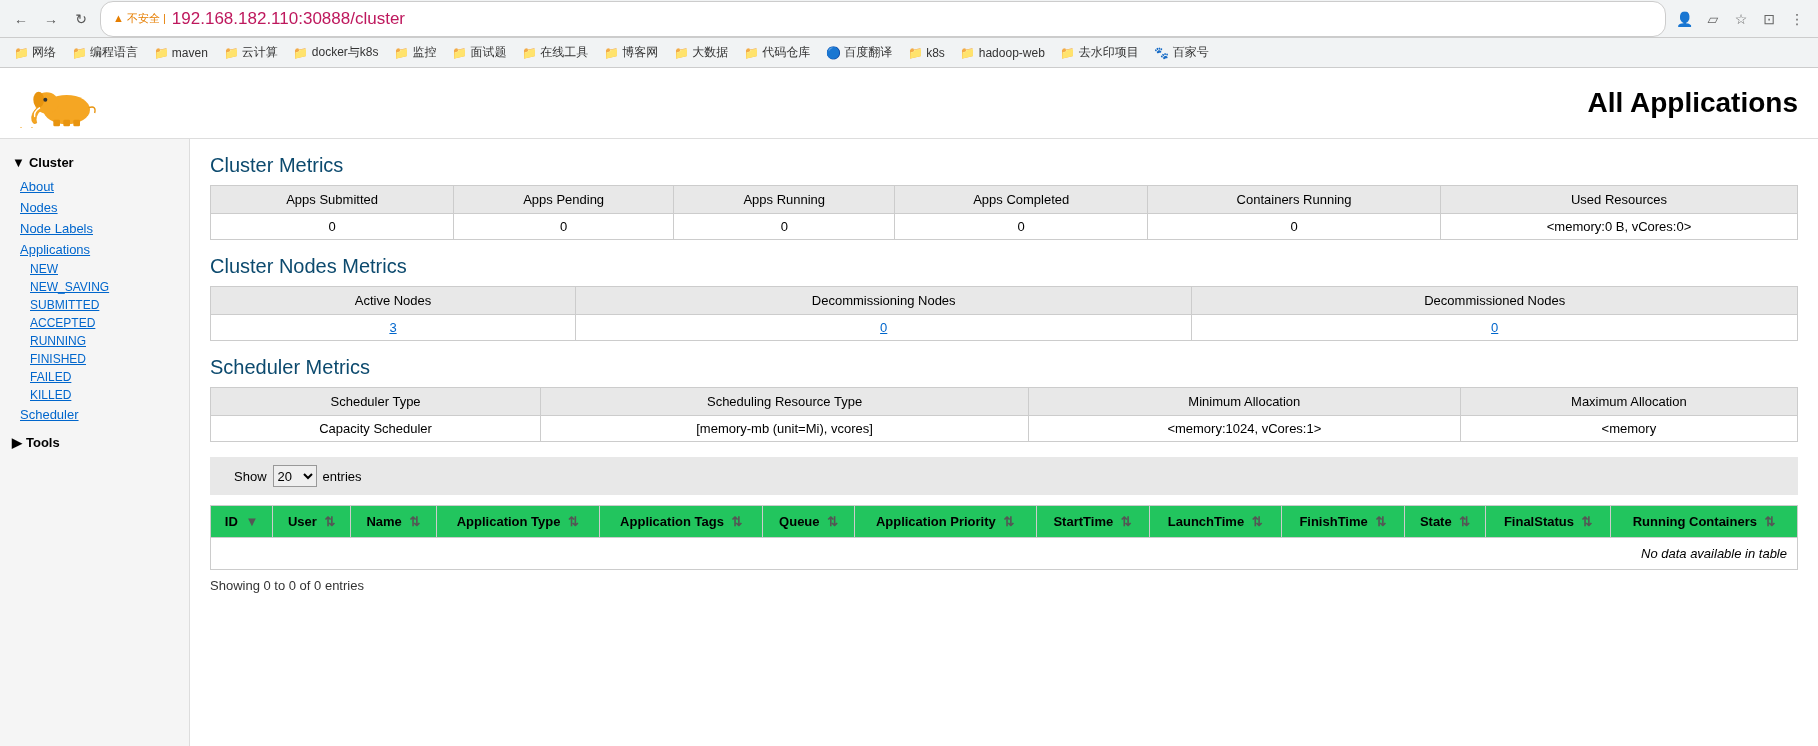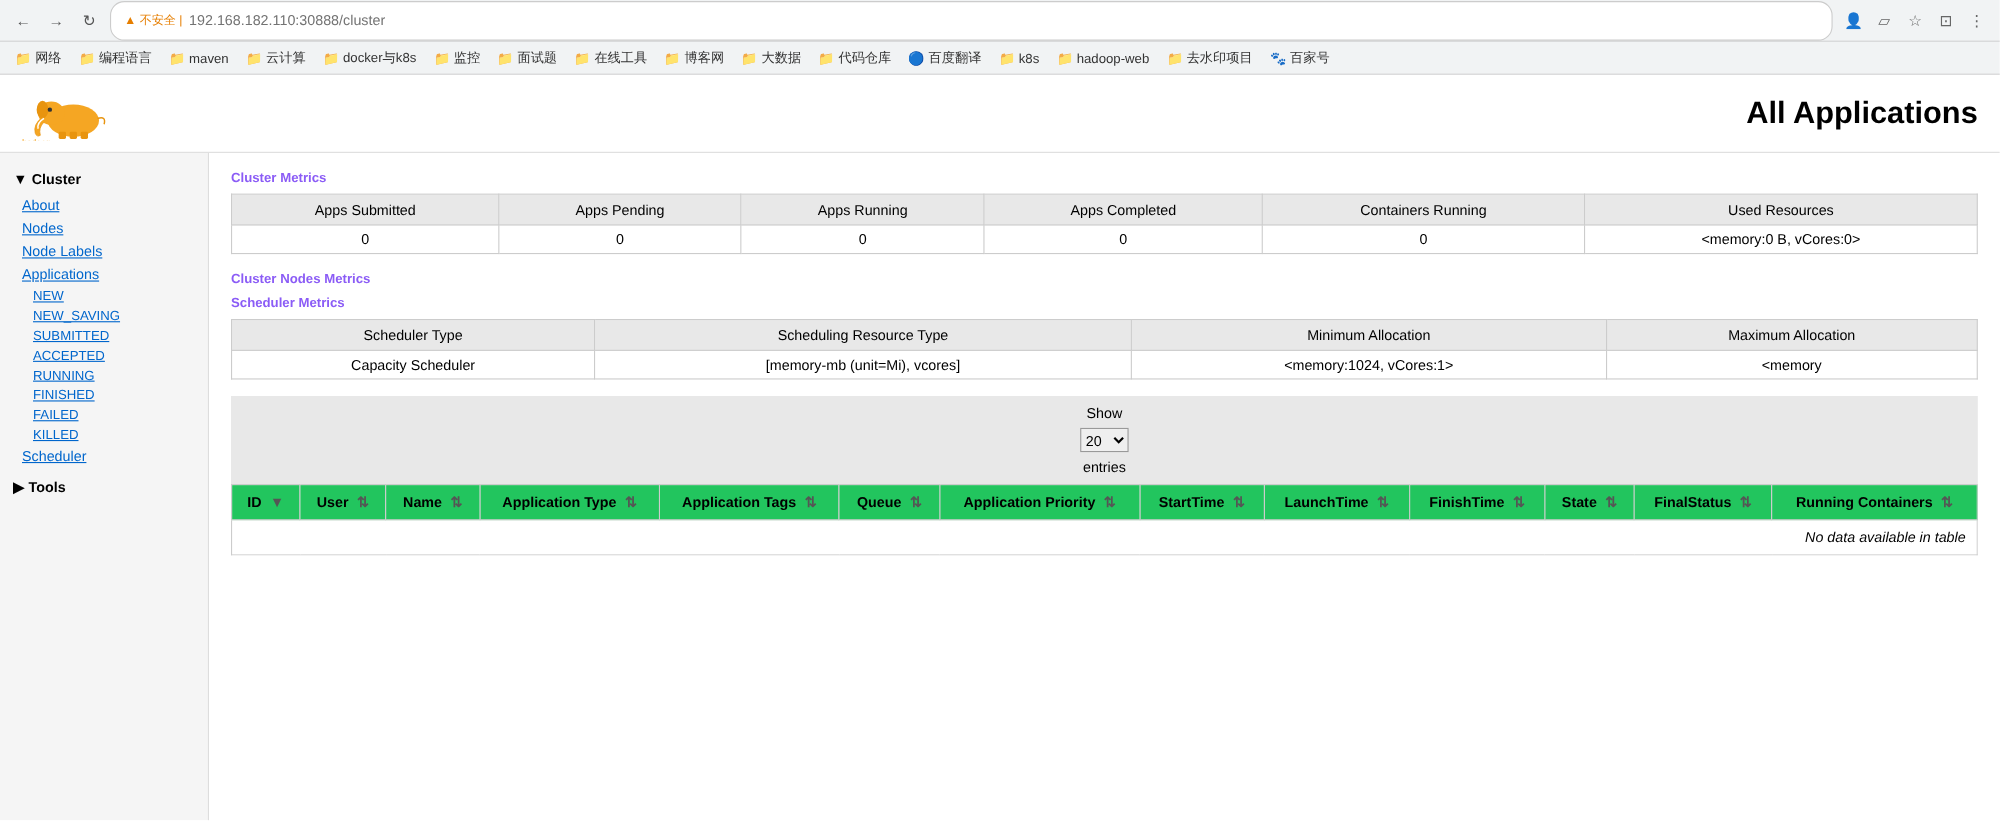--- a/index.html
+++ b/index.html
@@ -19,21 +19,21 @@
       width: 22px; height: 22px; border-radius: 50%; border: none;
       background: transparent; cursor: pointer; font-size: 14px; color: #555;
       display: flex; align-items: center; justify-content: center;
     }
     .browser-url-bar {
       flex: 1; height: 36px; border: 1px solid #ccc; border-radius: 13px;
       padding: 0 12px; font-size: 13px; background: #fff; color: #333;
       display: flex; align-items: center; gap: 6px;
     }
     .security-warning { color: #e67e00; font-size: 11px; }
-    .url-text { color: #737373; font-size: 13px; }
+    .url-text { color: #be185d; font-size: 17px; }
     .browser-icons { display: flex; gap: 6px; align-items: center; }
     .browser-icon-btn {
       width: 22px; height: 22px; border: none; background: transparent;
       cursor: pointer; font-size: 14px; color: #666;
     }
 
     
     .bookmarks-bar {
       background: #f1f3f4;
       border-bottom: 1px solid #ccc;
@@ -104,44 +104,43 @@
     .sidebar-tools-header {
       padding: 6px 12px; font-weight: bold;
       cursor: pointer; display: flex; align-items: center; gap: 4px;
       margin-top: 4px;
     }
 
     
     .content { flex: 1; padding: 15px 20px; overflow-y: auto; overflow-x: auto; }
 
     .section-title {
-      font-size: 12px; font-weight: bold; margin-bottom: 8px; color: #8b5cf6;
+      font-size: 20px; font-weight: normal; margin-bottom: 8px; color: #0c4a6e;
     }
 
     
     .metrics-table {
       width: 100%; border-collapse: collapse; margin-bottom: 15px;
       border: 1px solid #ccc;
     }
     .metrics-table th {
       background: #e8e8e8; border: 1px solid #ccc;
       padding: 6px 10px; font-weight: normal; font-size: 13px;
     }
     .metrics-table td {
       border: 1px solid #ccc; padding: 5px 10px;
       text-align: center; font-size: 13px; background: #fff;
     }
     .metrics-table td a { color: #0066cc; text-decoration: underline; }
 
     
     .show-entries {
       display: flex; align-items: center; gap: 6px;
-      padding: 8px 24px;
+      margin-bottom: 10px; padding: 8px 24px;
       background: #e8e8e8;
-      flex-direction: column;
     }
     .show-entries select {
       height: 22px; font-size: 13px; border: 1px solid #999;
     }
 
     
     .apps-table-wrapper { overflow-x: auto; }
     .apps-table {
       width: 100%; border-collapse: collapse;
       border: 1px solid #ccc; font-size: 13px;
@@ -327,20 +326,36 @@
             <td>0</td>
             <td>0</td>
             <td>0</td>
             <td>0</td>
             <td>&lt;memory:0 B, vCores:0&gt;</td>
           </tr>
         </tbody>
       </table>
 
       <div class="section-title">Cluster Nodes Metrics</div>
+      <table class="metrics-table">
+        <thead>
+          <tr>
+            <th>Active Nodes</th>
+            <th>Decommissioning Nodes</th>
+            <th>Decommissioned Nodes</th>
+          </tr>
+        </thead>
+        <tbody>
+          <tr>
+            <td><a href="#" style="color:#0066cc;">3</a></td>
+            <td><a href="#" style="color:#0066cc;">0</a></td>
+            <td><a href="#" style="color:#0066cc;">0</a></td>
+          </tr>
+        </tbody>
+      </table>
 
       <div class="section-title">Scheduler Metrics</div>
       <table class="metrics-table">
         <thead>
           <tr>
             <th>Scheduler Type</th>
             <th>Scheduling Resource Type</th>
             <th>Minimum Allocation</th>
             <th>Maximum Allocation</th>
           </tr>
@@ -426,16 +441,17 @@
             </tr>
           </thead>
           <tbody>
             <tr class="no-data-row">
               <td colspan="13">No data available in table</td>
             </tr>
           </tbody>
         </table>
       </div>
 
+      <div class="showing-text">Showing 0 to 0 of 0 entries</div>
 
     </div>
   </div>
 </div>
 
 </body></html>

